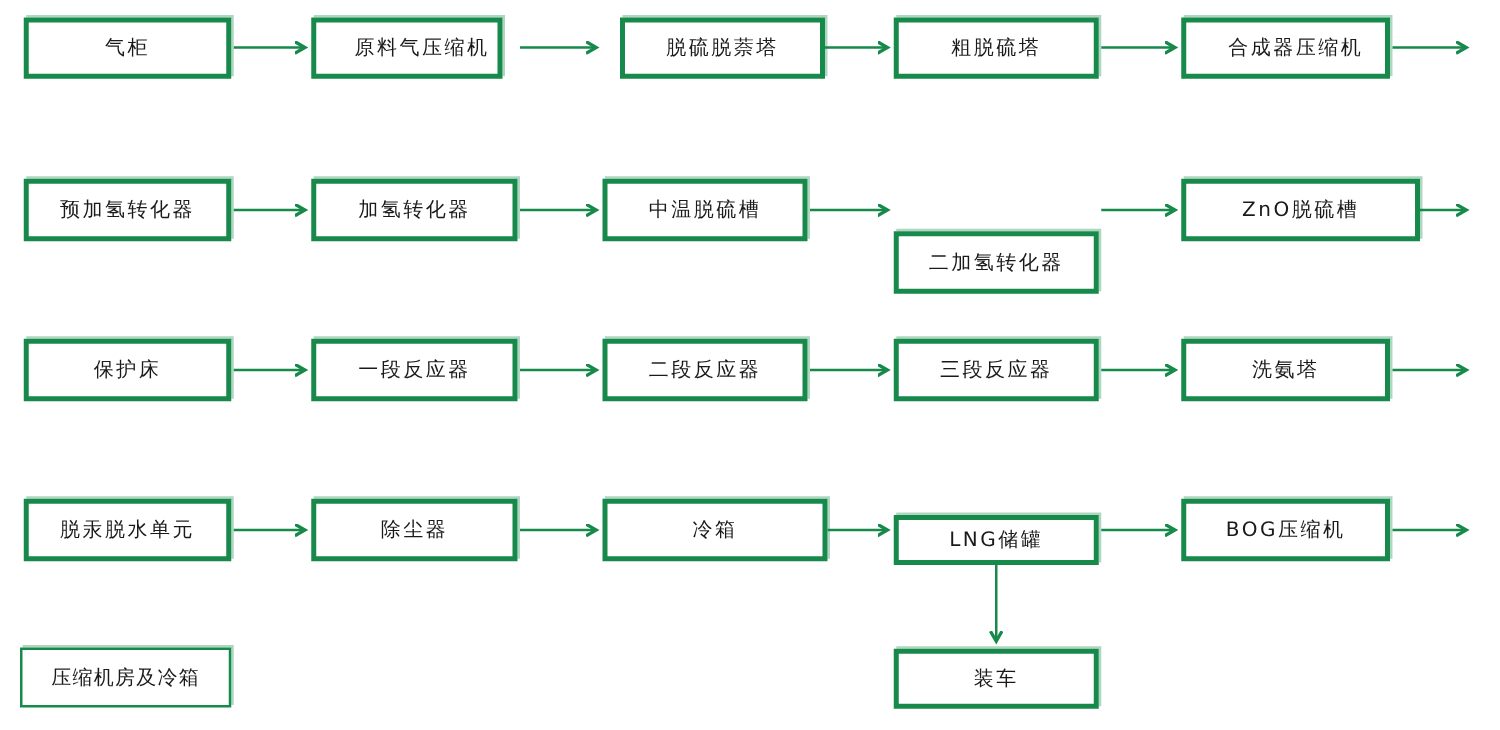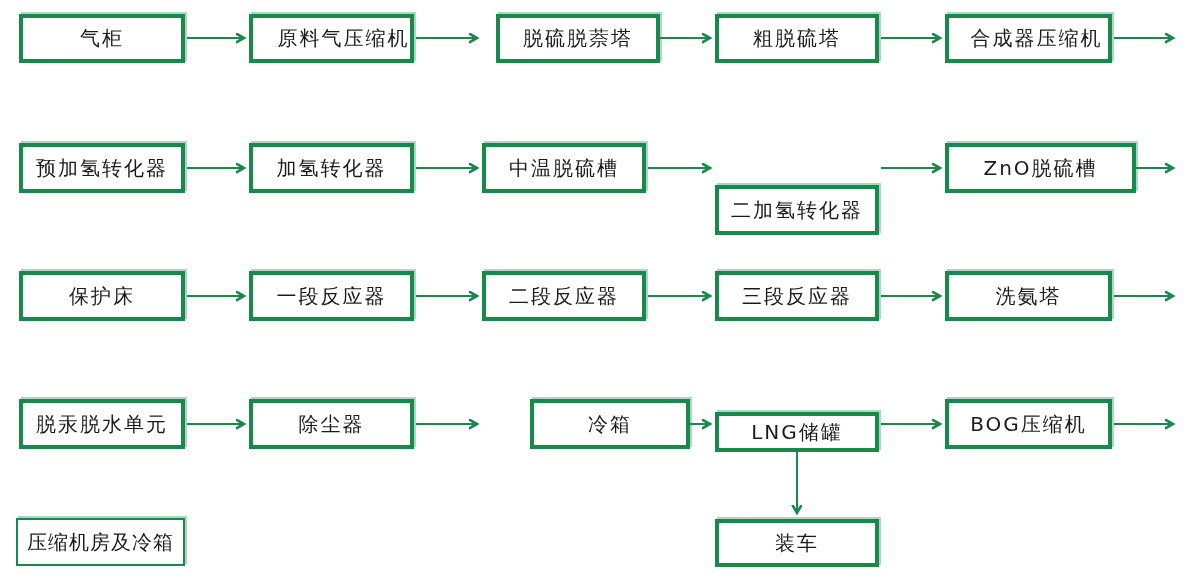--- a/index.html
+++ b/index.html
@@ -19,21 +19,21 @@
   }
   .node {
     position: absolute;
     box-sizing: border-box;
     border: 4px solid #17894a;
     background: #ffffff;
     display: flex;
     align-items: center;
     justify-content: center;
     color: #1a1a1a;
-    font-size: 20px;
+    font-size: 16px;
     letter-spacing: 2px;
     white-space: nowrap;
     
     box-shadow: 2px -2px 0 0 rgba(23,137,74,0.35);
   }
   .node.thin {
     border-width: 2px;
     letter-spacing: 1px;
     box-shadow: 2px -2px 0 0 rgba(23,137,74,0.35);
   }
@@ -70,21 +70,21 @@
         <line x1="648" y1="424" x2="709" y2="424" stroke="#17894a" stroke-width="2" marker-end="url(#chev)"></line>
         <line x1="881" y1="424" x2="939" y2="424" stroke="#17894a" stroke-width="2" marker-end="url(#chev)"></line>
         <line x1="1114" y1="424" x2="1172" y2="424" stroke="#17894a" stroke-width="2" marker-end="url(#chev)"></line>
         <line x1="797" y1="450" x2="797" y2="512" stroke="#17894a" stroke-width="2" marker-end="url(#chev)"></line>
       </g>
   </svg>
   <div id="node-layer">
       <div class="node" style="left: 19px; top: 14px; width: 166px; height: 49px;">
         <span>气柜</span>
       </div>
-      <div class="node" style="left: 249px; top: 14px; width: 165px; height: 49px; padding-left: 24px;">
+      <div class="node" style="left: 249px; top: 14px; width: 153px; height: 49px; padding-left: 24px;">
         <span>原料气压缩机</span>
       </div>
       <div class="node" style="left: 496px; top: 14px; width: 164px; height: 49px;">
         <span>脱硫脱萘塔</span>
       </div>
       <div class="node" style="left: 715px; top: 14px; width: 164px; height: 49px;">
         <span>粗脱硫塔</span>
       </div>
       <div class="node" style="left: 945px; top: 14px; width: 167px; height: 49px; padding-left: 16px;">
         <span>合成器压缩机</span>
@@ -118,21 +118,21 @@
       </div>
       <div class="node" style="left: 945px; top: 271px; width: 167px; height: 50px;">
         <span>洗氨塔</span>
       </div>
       <div class="node" style="left: 19px; top: 399px; width: 166px; height: 50px;">
         <span>脱汞脱水单元</span>
       </div>
       <div class="node" style="left: 249px; top: 399px; width: 165px; height: 50px;">
         <span>除尘器</span>
       </div>
-      <div class="node" style="left: 482px; top: 399px; width: 160px; height: 50px; margin-left: 48px;">
+      <div class="node" style="left: 482px; top: 399px; width: 180px; height: 50px;">
         <span>冷箱</span>
       </div>
       <div class="node" style="left: 715px; top: 412px; width: 164px; height: 40px;">
         <span>LNG储罐</span>
       </div>
       <div class="node" style="left: 945px; top: 399px; width: 167px; height: 50px;">
         <span>BOG压缩机</span>
       </div>
       <div class="node" style="left: 715px; top: 519px; width: 164px; height: 48px;">
         <span>装车</span>

